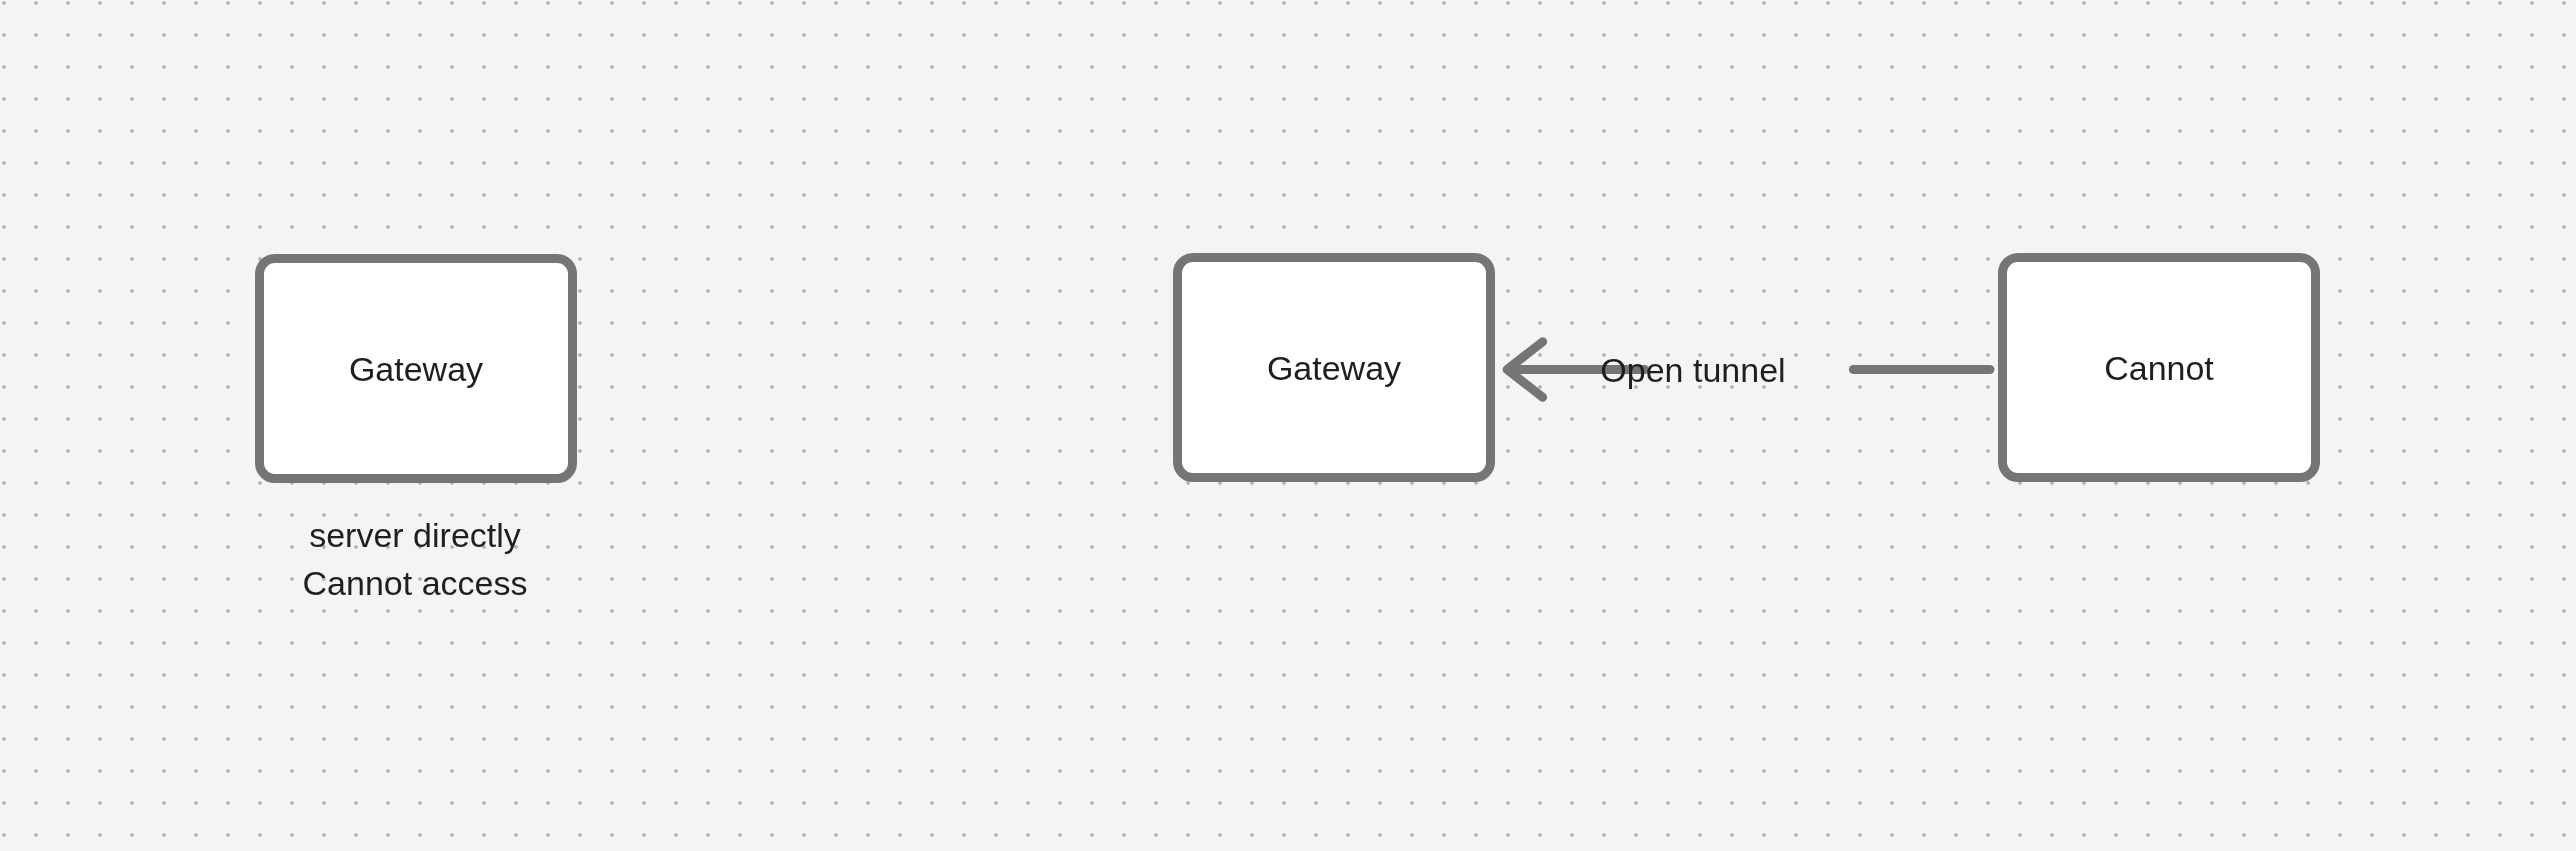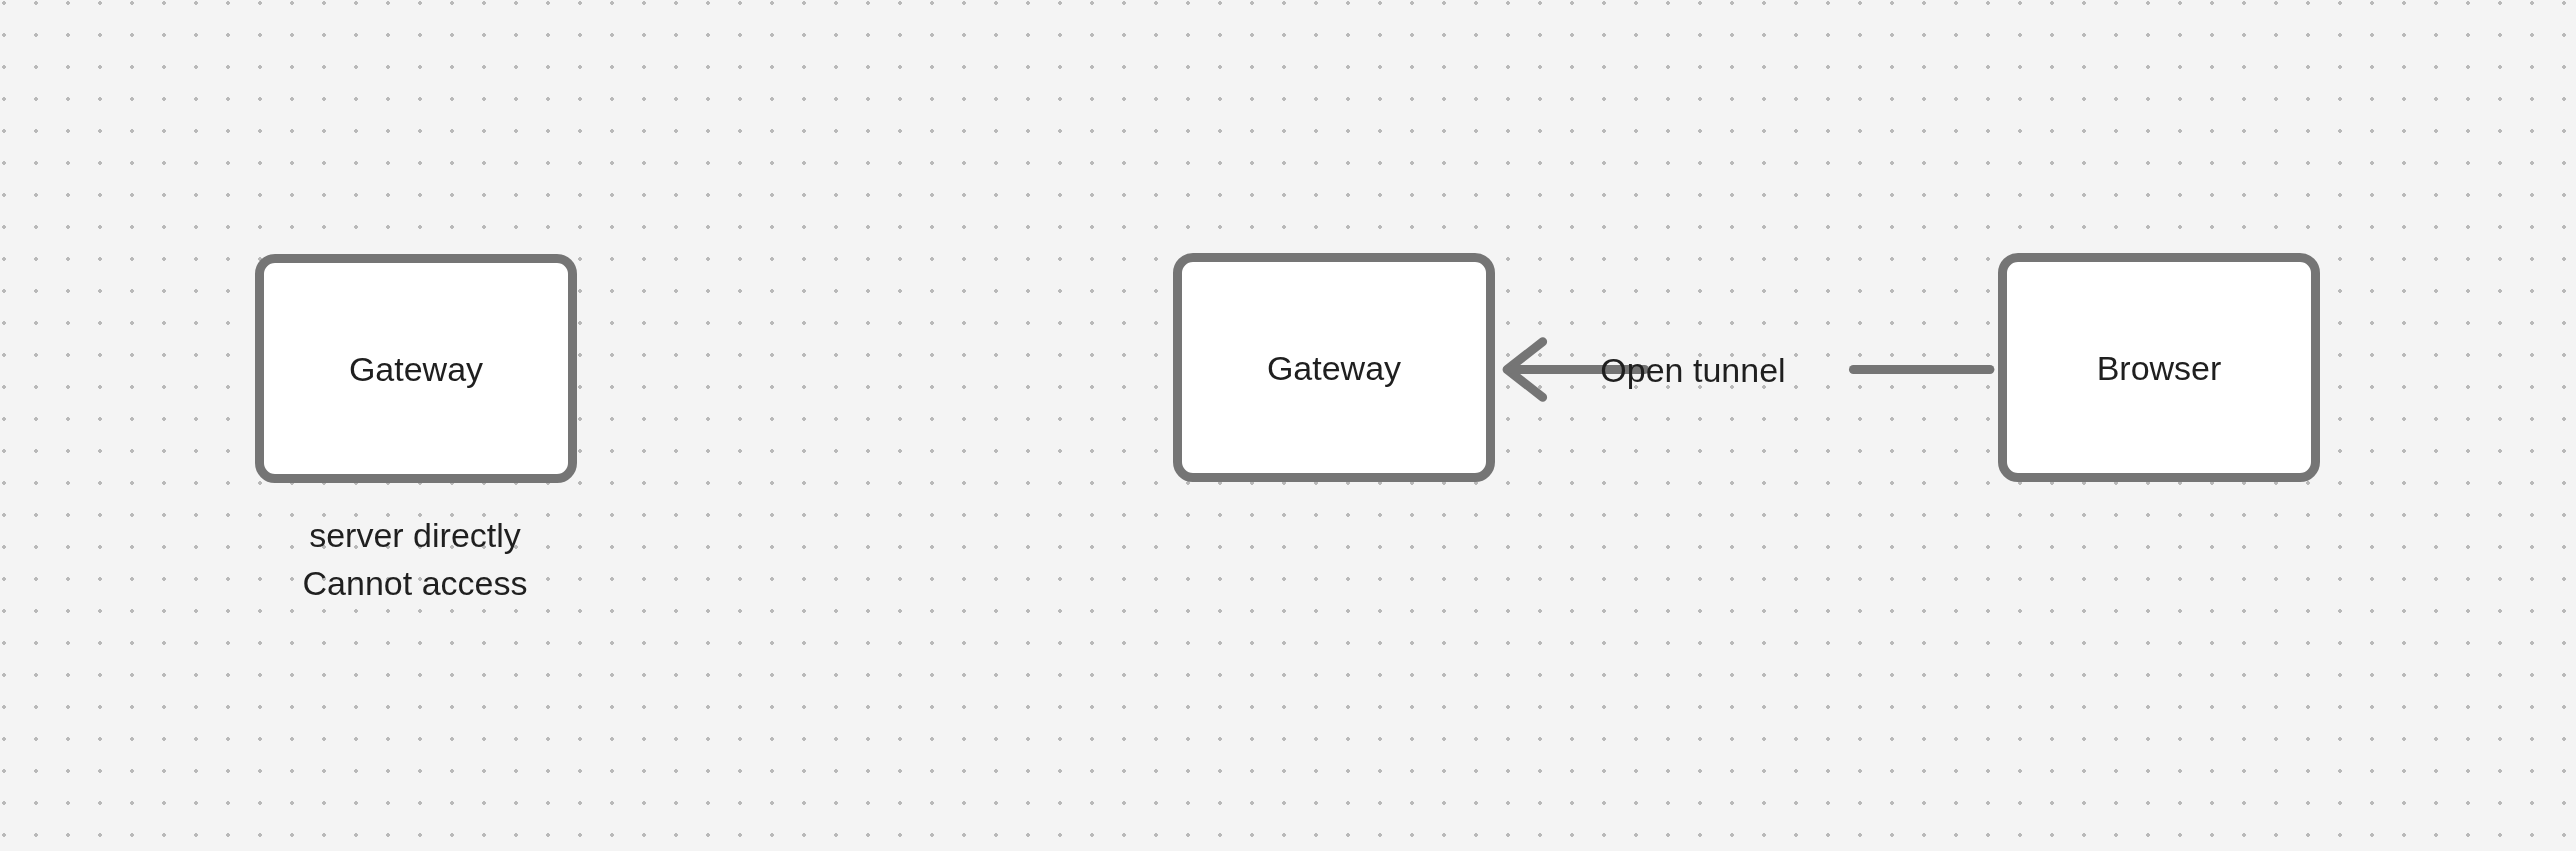--- a/index.html
+++ b/index.html
@@ -89,21 +89,21 @@
   <div class="caption">
     <div>server directly</div>
     <div>Cannot access</div>
   </div>
 
   <div class="node" id="node-gateway">
     <span class="node-label">Gateway</span>
   </div>
 
   <div class="node" id="node-server">
-    <span class="node-label">Browser</span>
+    <span class="node-label">Cannot</span>
   </div>
 
   <svg class="edge-svg" viewBox="0 0 520 96" xmlns="http://www.w3.org/2000/svg">
     <polyline class="stroke" points="52,20 16,48 52,76"></polyline>
     <line class="stroke" x1="21" y1="48" x2="155" y2="48"></line>
     <line class="stroke" x1="366" y1="48" x2="504" y2="48"></line>
   </svg>
   <div class="edge-label">Open tunnel</div>
 
 </div>

